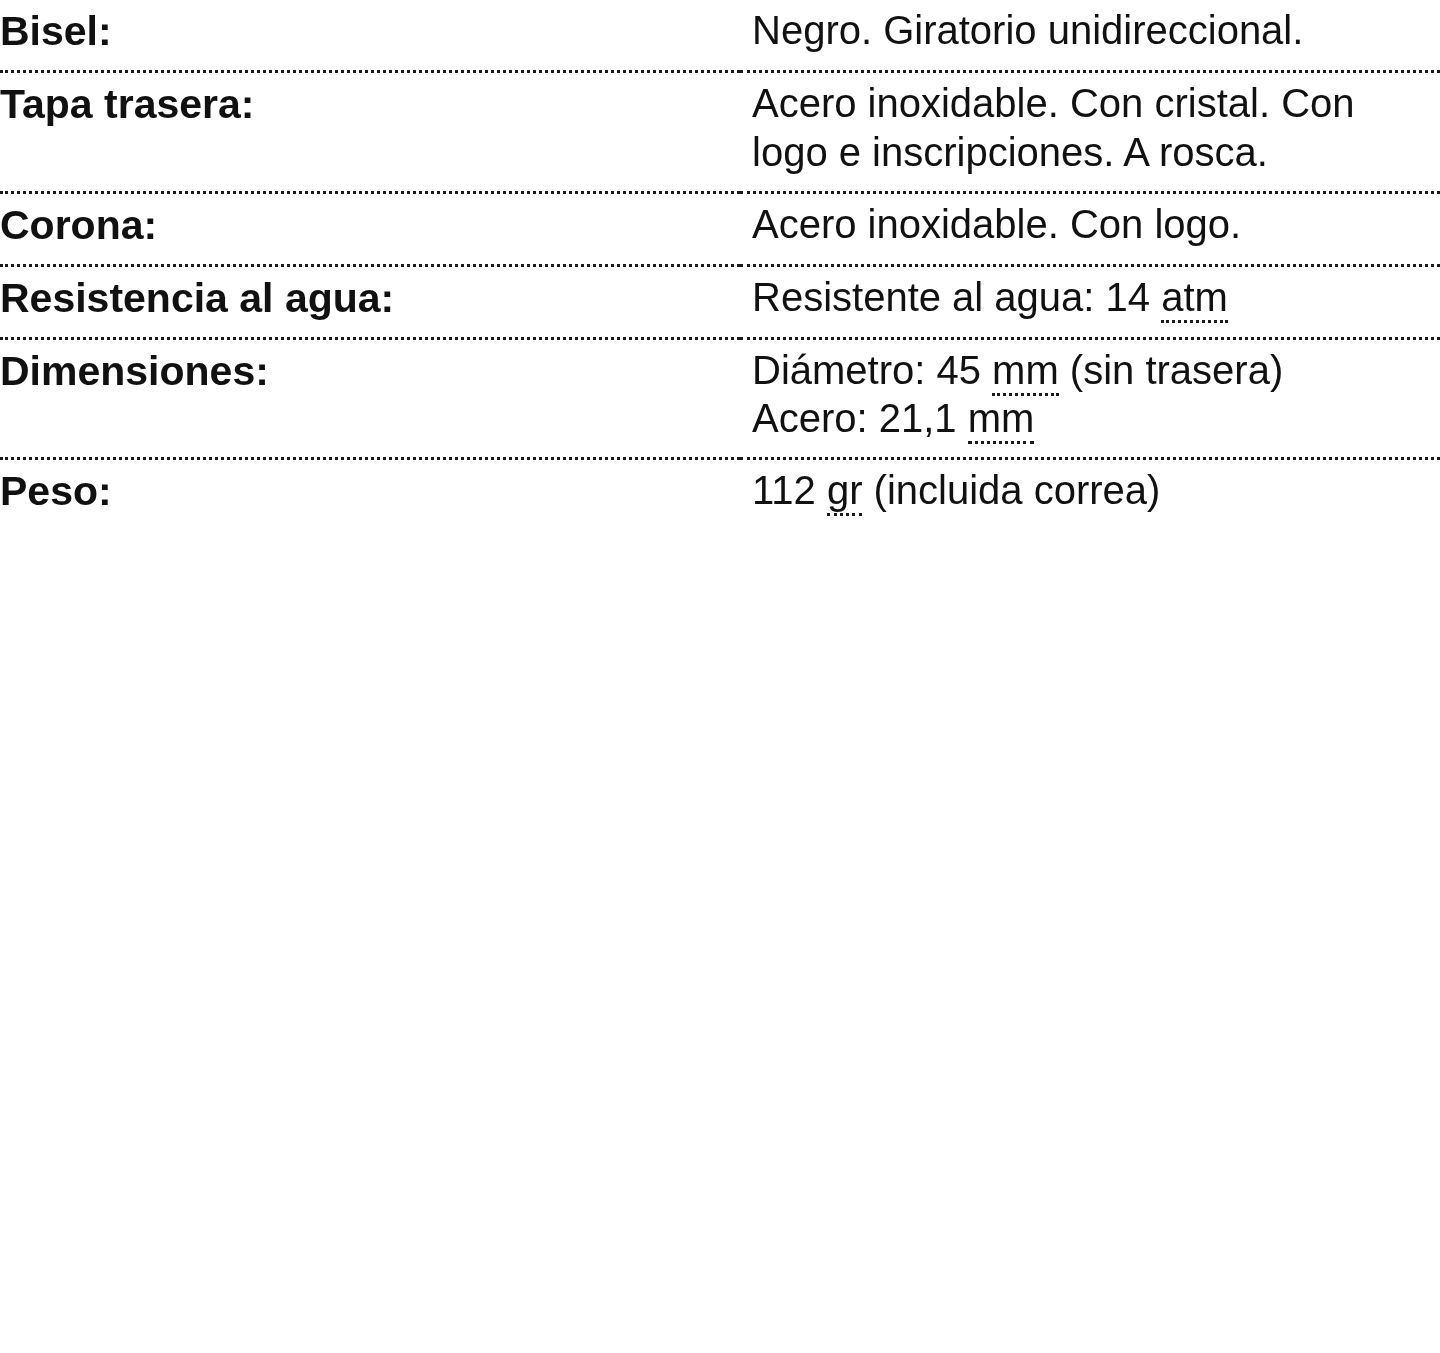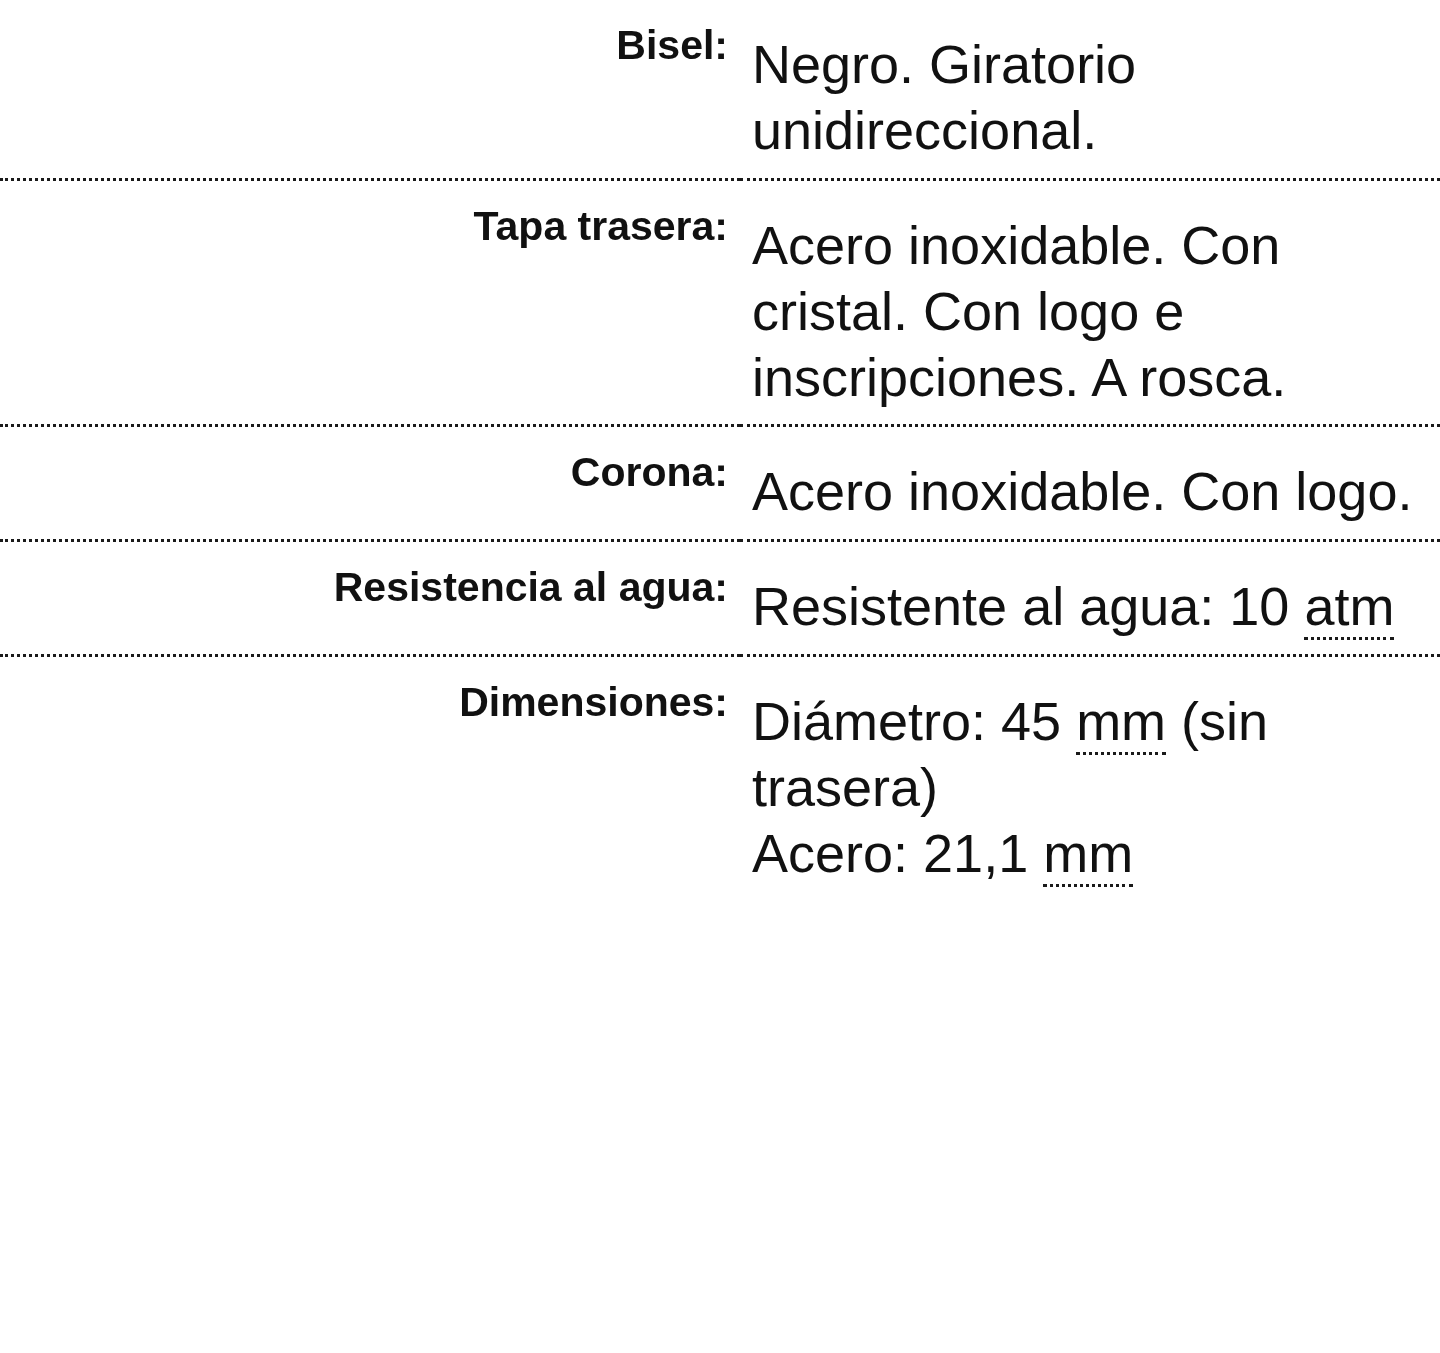--- a/index.html
+++ b/index.html
@@ -23,36 +23,36 @@
 
   .spec-table col.label-col { width: 740px; }
   .spec-table col.value-col { width: 700px; }
 
   .spec-row > td {
     vertical-align: top;
     padding: 0;
   }
 
   .spec-row .label {
-    text-align: right;
+    text-align: left;
     font-weight: bold;
     font-size: 41px;
     line-height: 1.22;
     padding-right: 12px;
-    padding-top: 20px;
+    padding-top: 6px;
     padding-bottom: 14px;
   }
 
   .spec-row .value {
     text-align: left;
     font-weight: normal;
-    font-size: 54px;
+    font-size: 40px;
     line-height: 1.22;
     padding-left: 12px;
-    padding-top: 32px;
+    padding-top: 6px;
     padding-bottom: 14px;
   }
 
   
   .spec-row.sep > td {
     border-top: 3px dotted #1a1a1a;
   }
   .spec-row.sep > td.label {
     
     position: relative;
@@ -91,26 +91,32 @@
     </tr>
 
     <tr class="spec-row sep">
       <td class="label sep-inset-left">Corona:</td>
       <td class="value sep-inset-right">Acero inoxidable. Con logo.</td>
     </tr>
 
     <tr class="spec-row sep">
       <td class="label sep-inset-left">Resistencia al agua:</td>
       <td class="value sep-inset-right">
-        <span>Resistente al agua: 10 </span><span class="spell">atm</span>
+        <span>Resistente al agua: 14 </span><span class="spell">atm</span>
       </td>
     </tr>
 
     <tr class="spec-row sep">
       <td class="label sep-inset-left">Dimensiones:</td>
       <td class="value sep-inset-right">
         <span class="em">Diámetro:</span><span> 45 </span><span class="spell">mm</span><span> (sin trasera)</span>
         <span class="sub"><span class="em">Acero:</span><span> 21,1 </span><span class="spell">mm</span></span>
       </td>
     </tr>
 
+    <tr class="spec-row sep">
+      <td class="label sep-inset-left">Peso:</td>
+      <td class="value sep-inset-right">
+        <span>112 </span><span class="spell">gr</span><span> (incluida correa)</span>
+      </td>
+    </tr>
   </tbody>
 </table>
 
 </body></html>

